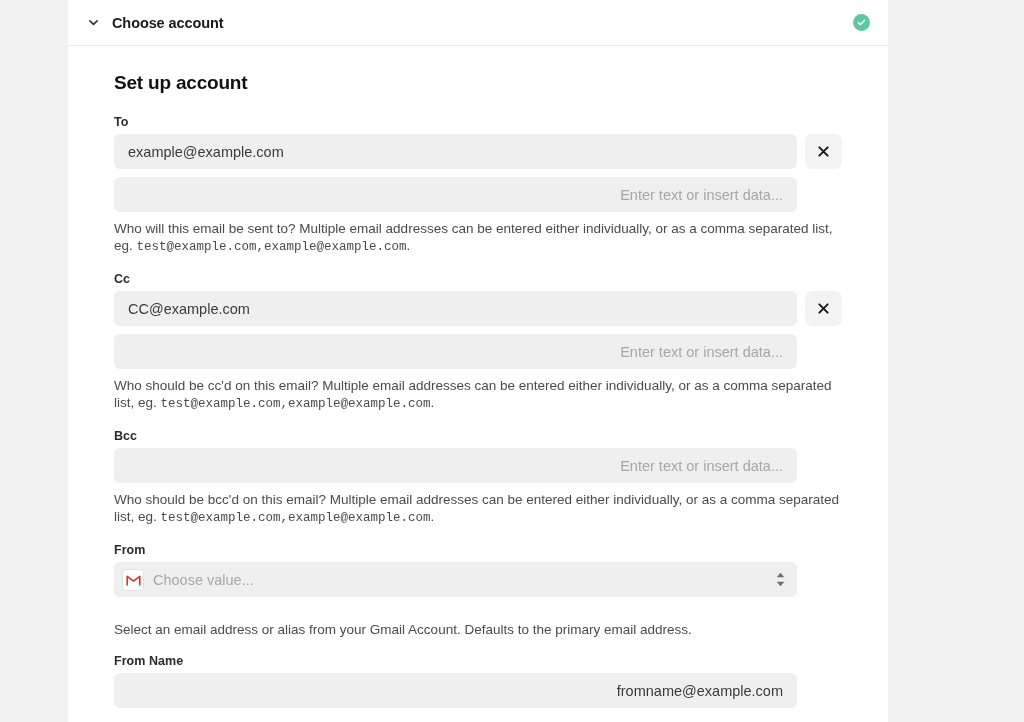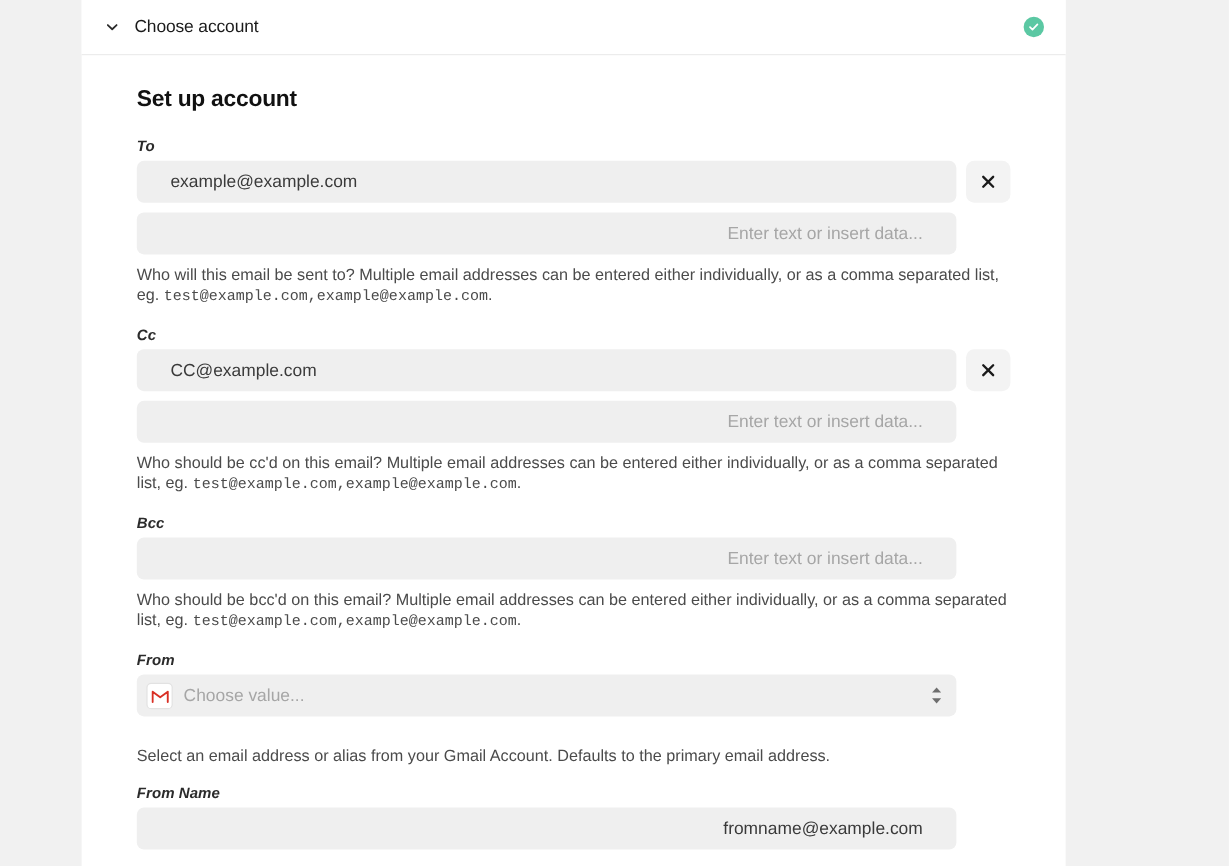--- a/index.html
+++ b/index.html
@@ -53,21 +53,21 @@
     flex: 0 0 22px;
     display: flex;
     align-items: center;
     justify-content: center;
     margin-right: 8px;
   }
   .chevron-down svg { display: block; }
 
   .accordion-title {
     font-size: 14.5px;
-    font-weight: normal;
+    font-weight: bold;
     color: #1a1a1a;
     letter-spacing: -0.1px;
   }
 
   .accordion-spacer { flex: 1 1 auto; }
 
   .status-check {
     width: 17px;
     height: 17px;
     flex: 0 0 17px;
@@ -96,37 +96,36 @@
 
   
   .field-group { margin-bottom: 0; }
 
   .field-label {
     font-size: 12.5px;
     font-weight: bold;
     color: #2b2b2b;
     margin-bottom: 5px;
     letter-spacing: 0.05px;
-    font-style: italic;
   }
 
   .input-row {
     display: flex;
     align-items: center;
     gap: 8px;
     margin-bottom: 8px;
   }
 
   .text-input {
     flex: 1 1 auto;
     height: 35px;
     background: #efefef;
     border: none;
     border-radius: 6px;
-    padding: 0 28px;
+    padding: 0 14px;
     font-family: "Liberation Sans", sans-serif;
     font-size: 14.5px;
     color: #3a3a3a;
     outline: none;
     display: flex;
     align-items: center;
   }
   .text-input::placeholder { color: #a6a6a6; }
 
   .clear-button {

